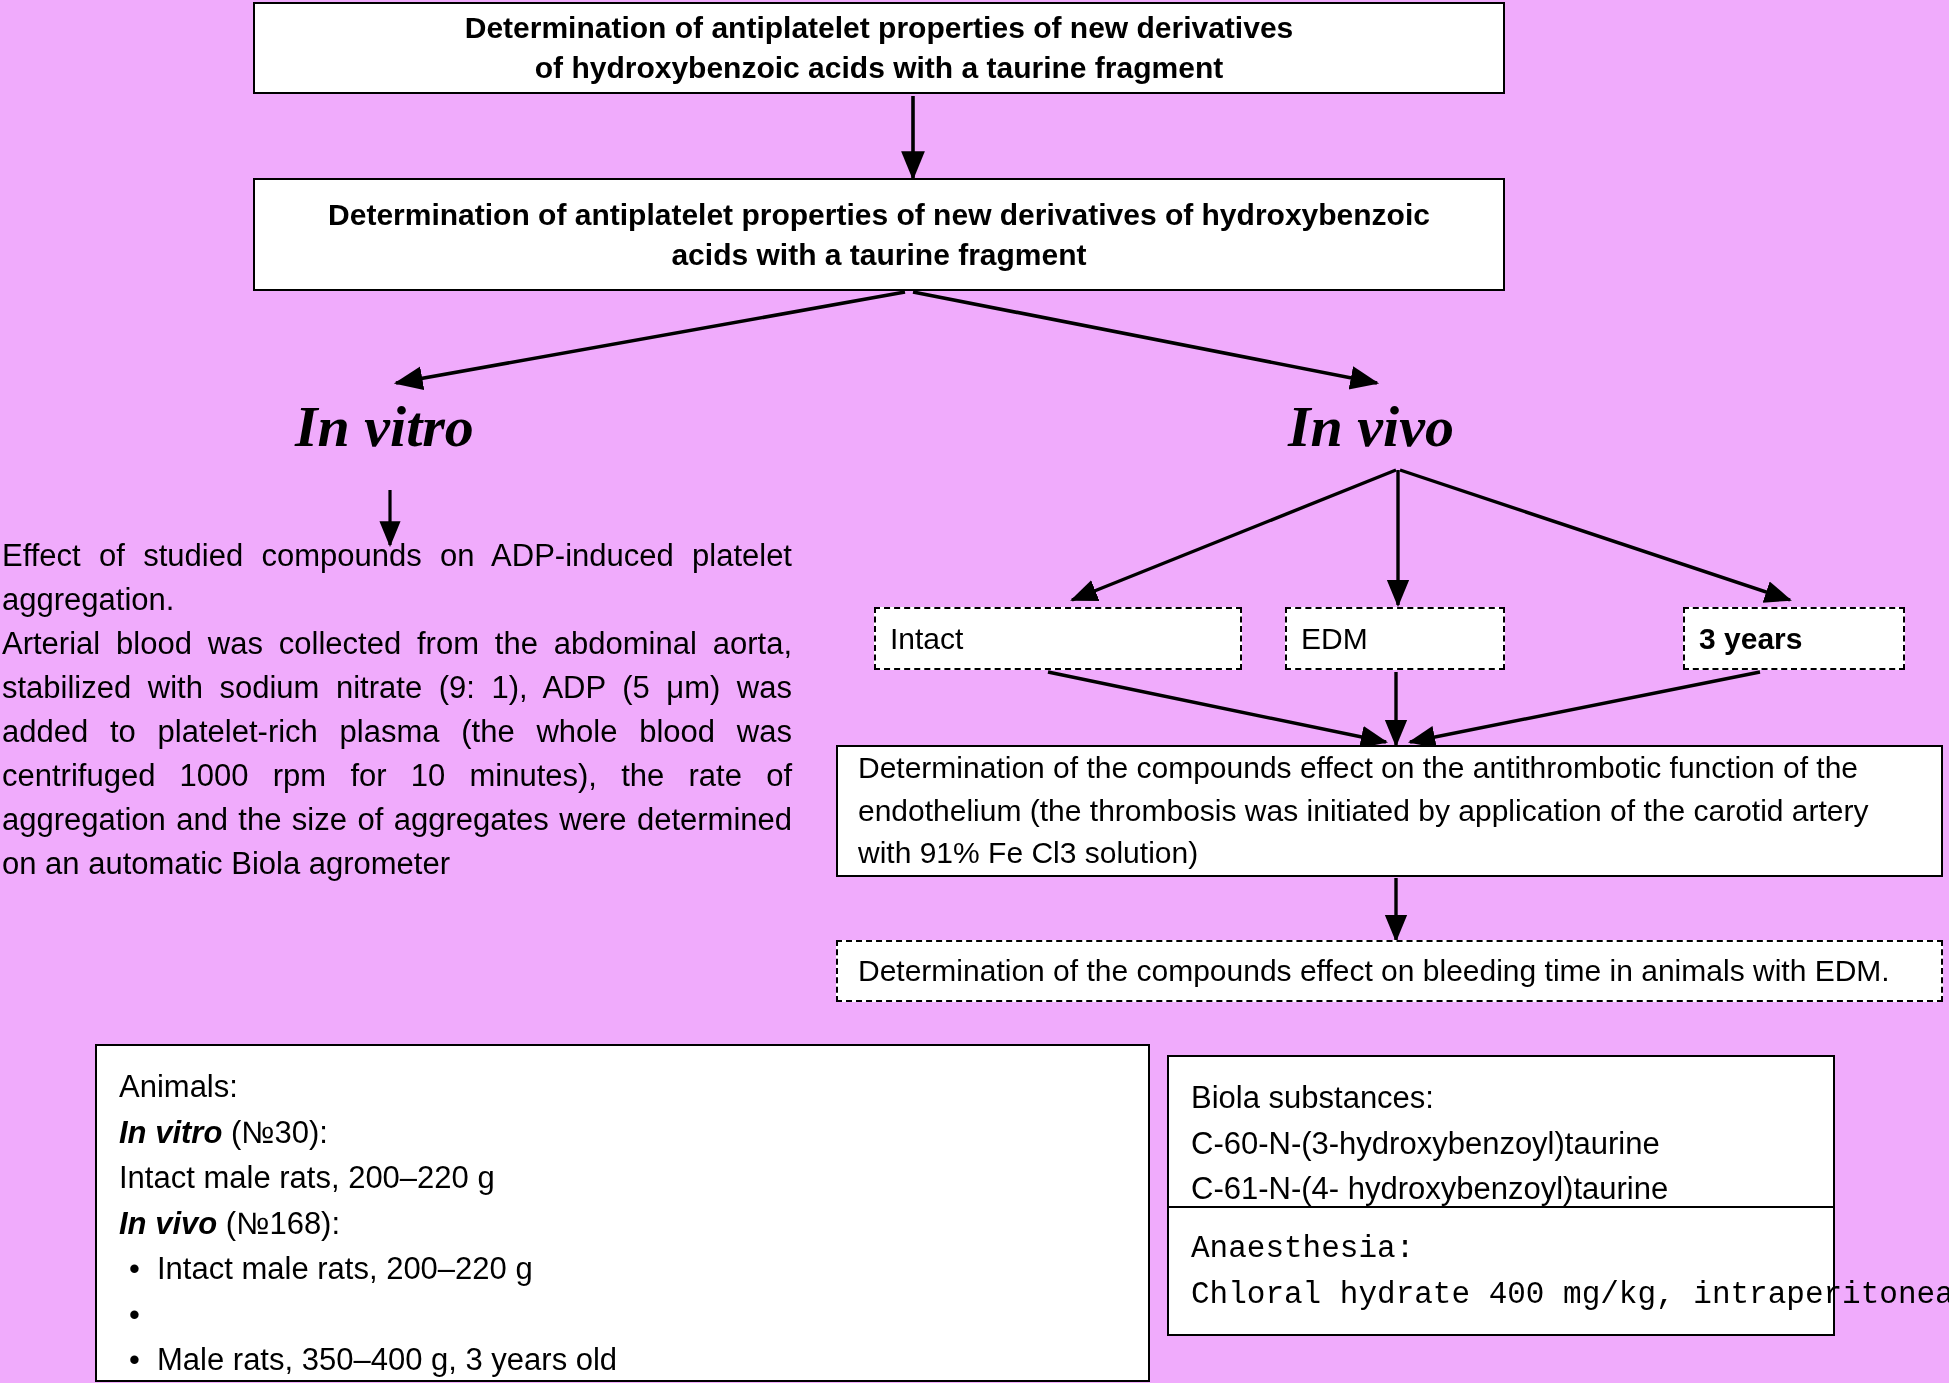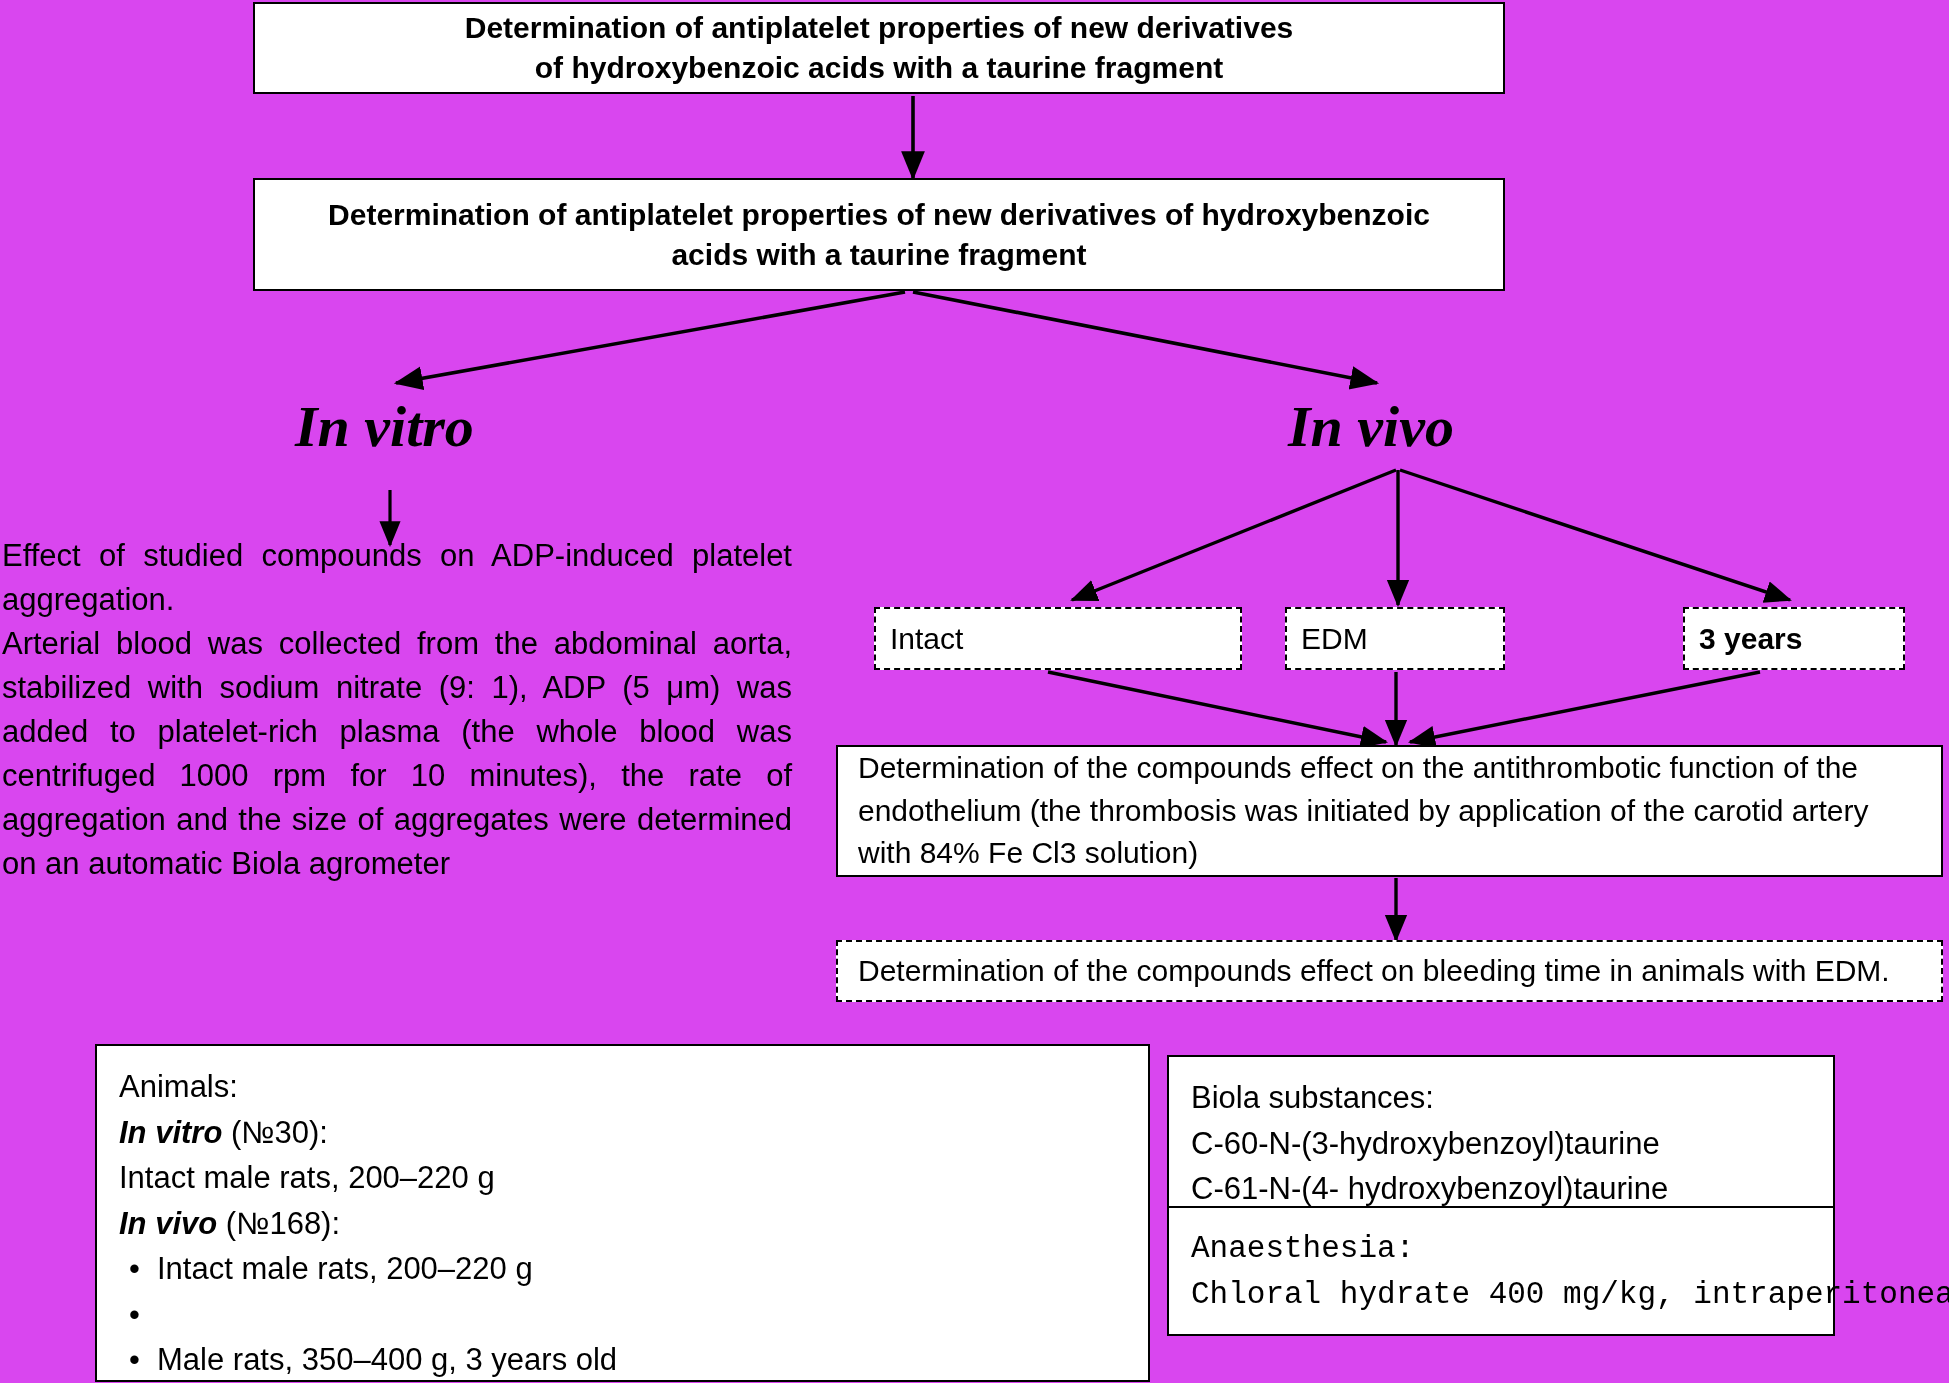--- a/index.html
+++ b/index.html
@@ -8,21 +8,21 @@
     background: #ffffff;
   }
   body {
     font-family: "Liberation Sans", sans-serif;
     color: #000000;
   }
   #canvas {
     position: relative;
     width: 1949px;
     height: 1383px;
-    background: #d946ef;
+    background: #f0abfc;
     overflow: hidden;
   }
   svg.connectors {
     position: absolute;
     left: 0;
     top: 0;
     width: 1949px;
     height: 1383px;
     pointer-events: none;
   }
@@ -157,21 +157,21 @@
 
   <div class="box dashed left" style="left:874px; top:607px; width:368px; height:63px;">
     <span class="box-text plain-text" style="font-weight:normal;">Intact</span>
   </div>
 
   <div class="box dashed left" style="left:1683px; top:607px; width:222px; height:63px;">
     <span class="box-text plain-text" style="font-weight:bold;">3 years</span>
   </div>
 
   <div class="box left" style="left:836px; top:745px; width:1107px; height:132px; align-items:center;">
-    <span class="box-text plain-text" style="font-weight:normal; padding:0 20px; line-height:1.42; white-space:normal;">Determination of the compounds effect on the antithrombotic function of the endothelium (the thrombosis was initiated by application of the carotid artery with 84% Fe Cl3 solution)</span>
+    <span class="box-text plain-text" style="font-weight:normal; padding:0 20px; line-height:1.42; white-space:normal;">Determination of the compounds effect on the antithrombotic function of the endothelium (the thrombosis was initiated by application of the carotid artery with 91% Fe Cl3 solution)</span>
   </div>
 
   <div class="box dashed left" style="left:836px; top:940px; width:1107px; height:62px;">
     <span class="box-text plain-text" style="font-weight:normal; padding:0 20px; white-space:normal;">Determination of the compounds effect on bleeding time in animals with EDM.</span>
   </div>
 
   <div class="panel" style="left:95px; top:1044px; width:1055px; height:338px;">
     <div class="panel-line">Animals:</div>
     <div class="panel-line"><span class="bi">In vitro</span><span> (№30):</span></div>
     <div class="panel-line">Intact male rats, 200–220 g</div>

